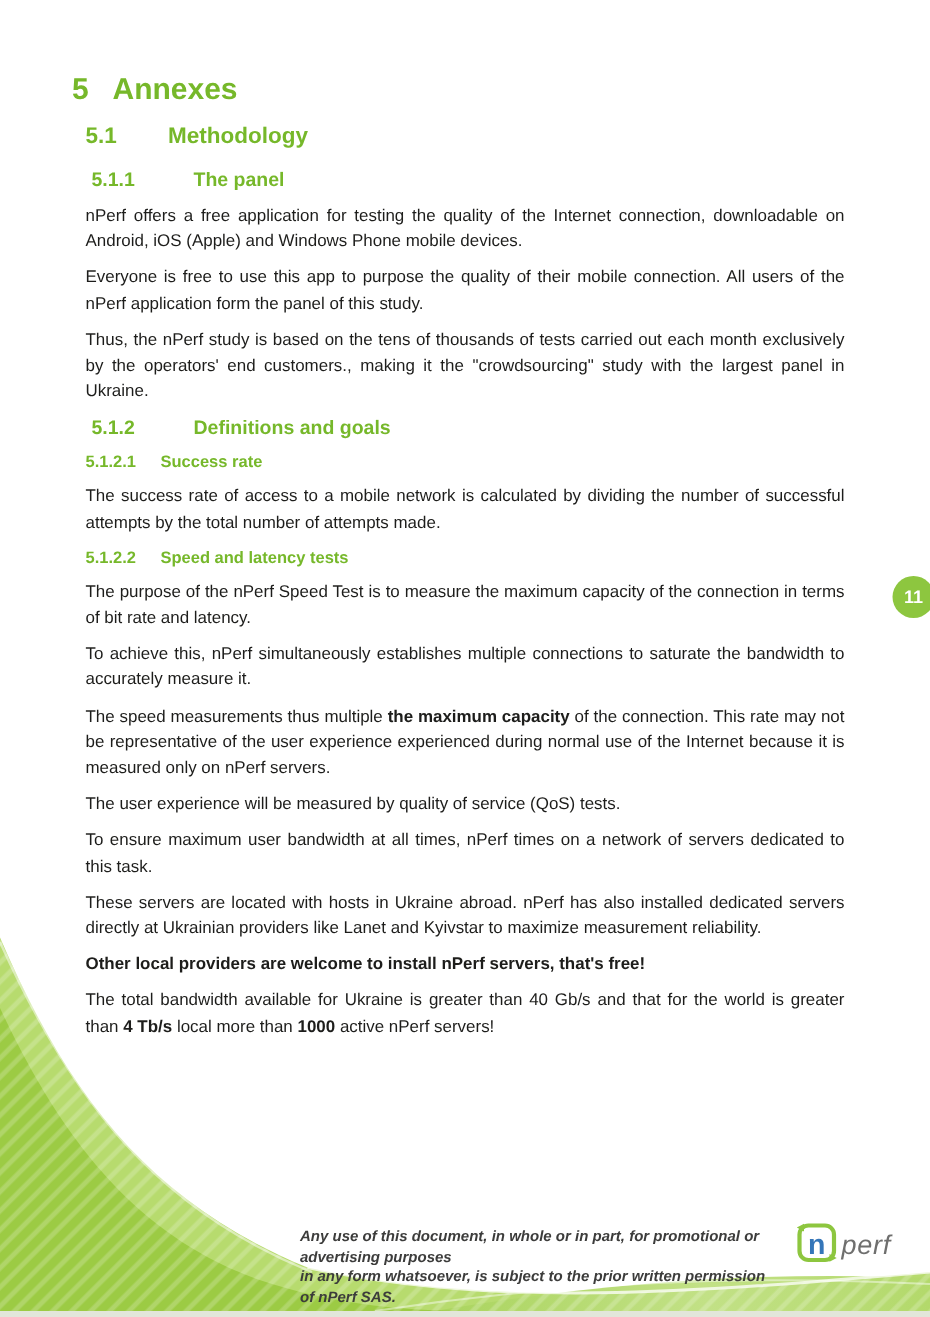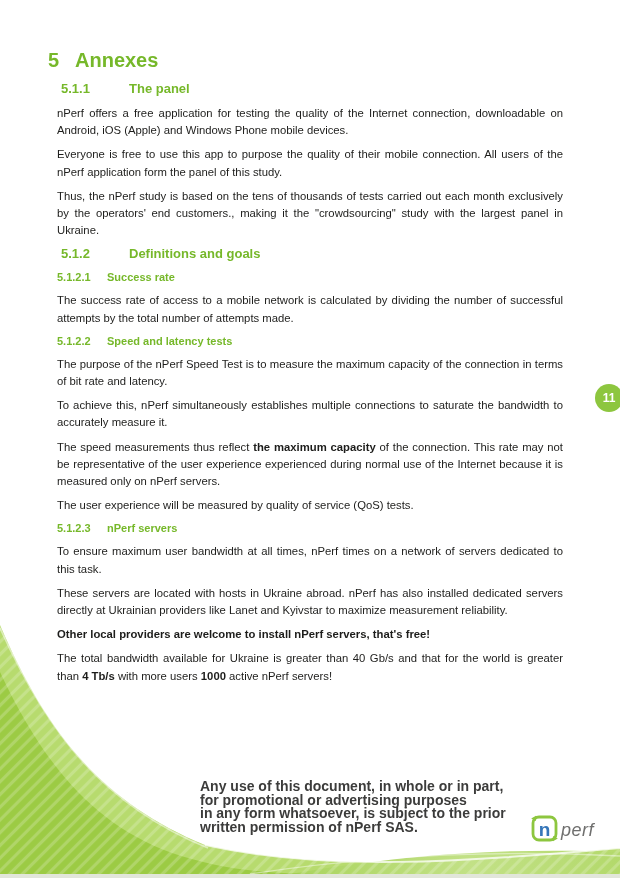--- a/index.html
+++ b/index.html
@@ -44,37 +44,40 @@
   .mt2{margin-top:2px;}
   .b{font-weight:bold;}
   .page-badge{
     position:absolute;left:595px;top:384px;width:28px;height:28px;
     border-radius:50%;background:var(--badge-green);
     color:#ffffff;font-size:12px;font-weight:bold;
     display:flex;align-items:center;justify-content:center;
   }
   .deco{position:absolute;left:0;bottom:0;display:block;}
   .footer-notice{
-    position:absolute;left:200px;top:780px;width:320px;
-    font-size:14px;line-height:13.5px;
-    font-weight:bold;color:#3c3c3b;
+    position:absolute;left:200px;top:818px;width:320px;
+    font-size:10px;line-height:13.5px;
+    font-style:italic;font-weight:bold;color:#3c3c3b;
   }
   .logo{position:absolute;left:528px;top:811px;}
 </style>
 </head>
 <body>
 
 <div class="page">
 
   <div class="content">
 
     <div class="h1">
       <span class="num">5</span><span>Annexes</span>
     </div>
 
+    <div class="h2">
+      <span class="num">5.1</span><span>Methodology</span>
+    </div>
 
     <div class="h3">
       <span class="num">5.1.1</span><span>The panel</span>
     </div>
 
     <p class="para">nPerf offers a free application for testing the quality of the Internet connection, downloadable on Android, iOS (Apple) and Windows Phone mobile devices.</p>
     <p class="para">Everyone is free to use this app to purpose the quality of their mobile connection. All users of the nPerf application form the panel of this study.</p>
     <p class="para">Thus, the nPerf study is based on the tens of thousands of tests carried out each month exclusively by the operators' end customers., making it the "crowdsourcing" study with the largest panel in Ukraine.</p>
 
     <div class="h3">
@@ -87,33 +90,30 @@
 
     <p class="para">The success rate of access to a mobile network is calculated by dividing the number of successful attempts by the total number of attempts made.</p>
 
     <div class="h4 mt2">
       <span class="num">5.1.2.2</span><span>Speed and latency tests</span>
     </div>
 
     <p class="para">The purpose of the nPerf Speed Test is to measure the maximum capacity of the connection in terms of bit rate and latency.</p>
     <p class="para">To achieve this, nPerf simultaneously establishes multiple connections to saturate the bandwidth to accurately measure it.</p>
 
-    <p class="para"><span>The speed measurements thus reflect </span><span class="b">the maximum capacity</span><span> of the connection. This rate may not be representative of the user experience experienced during normal use of the Internet because it is measured only on nPerf servers.</span></p>
+    <p class="para"><span>The speed measurements thus multiple </span><span class="b">the maximum capacity</span><span> of the connection. This rate may not be representative of the user experience experienced during normal use of the Internet because it is measured only on nPerf servers.</span></p>
 
     <p class="para">The user experience will be measured by quality of service (QoS) tests.</p>
 
-    <div class="h4">
-      <span class="num">5.1.2.3</span><span>nPerf servers</span>
-    </div>
 
     <p class="para">To ensure maximum user bandwidth at all times, nPerf times on a network of servers dedicated to this task.</p>
     <p class="para">These servers are located with hosts in Ukraine abroad. nPerf has also installed dedicated servers directly at Ukrainian providers like Lanet and Kyivstar to maximize measurement reliability.</p>
     <p class="para bold">Other local providers are welcome to install nPerf servers, that's free!</p>
 
-    <p class="para"><span>The total bandwidth available for Ukraine is greater than 40 Gb/s and that for the world is greater than </span><span class="b">4 Tb/s</span><span> with more users </span><span class="b">1000</span><span> active nPerf servers!</span></p>
+    <p class="para"><span>The total bandwidth available for Ukraine is greater than 40 Gb/s and that for the world is greater than </span><span class="b">4 Tb/s</span><span> local more than </span><span class="b">1000</span><span> active nPerf servers!</span></p>
 
   </div>
 
   <div class="page-badge">11</div>
 
   <svg class="deco" width="620" height="268" viewBox="0 0 620 268" aria-hidden="true">
     <defs>
       <pattern id="stripes" width="9" height="9" patternUnits="userSpaceOnUse" patternTransform="rotate(45)">
         <line x1="4.5" y1="0" x2="4.5" y2="9" stroke="#ffffff" stroke-opacity="0.20" stroke-width="3.2"></line>
       </pattern>

